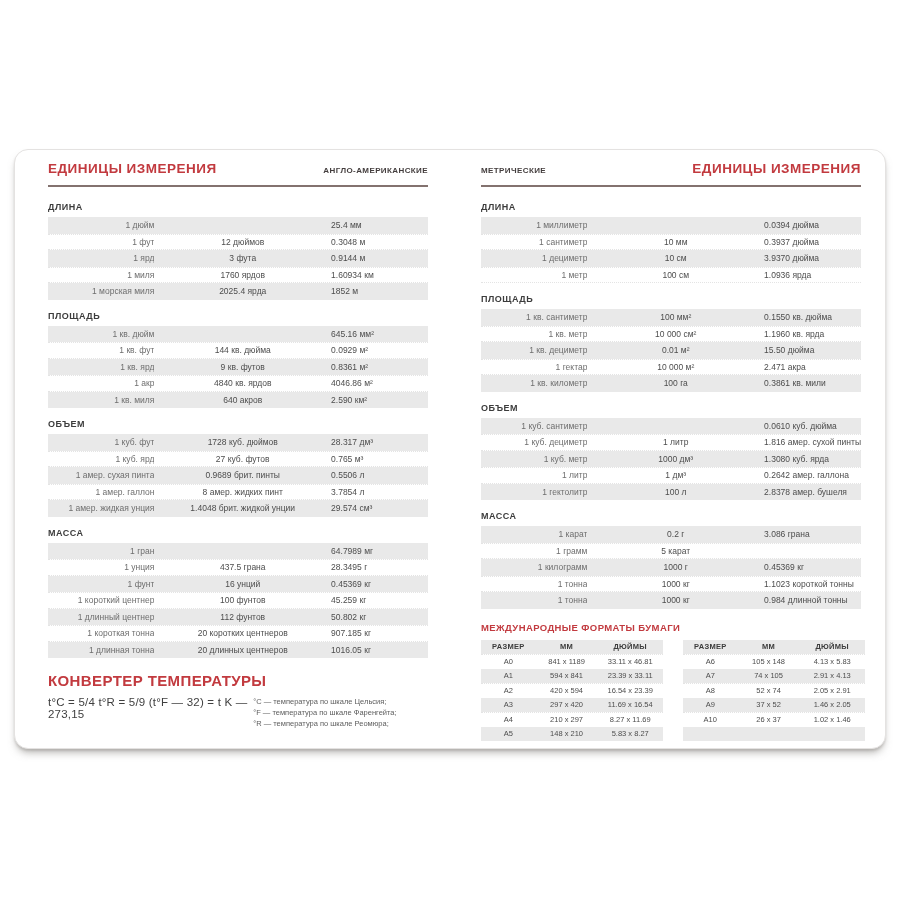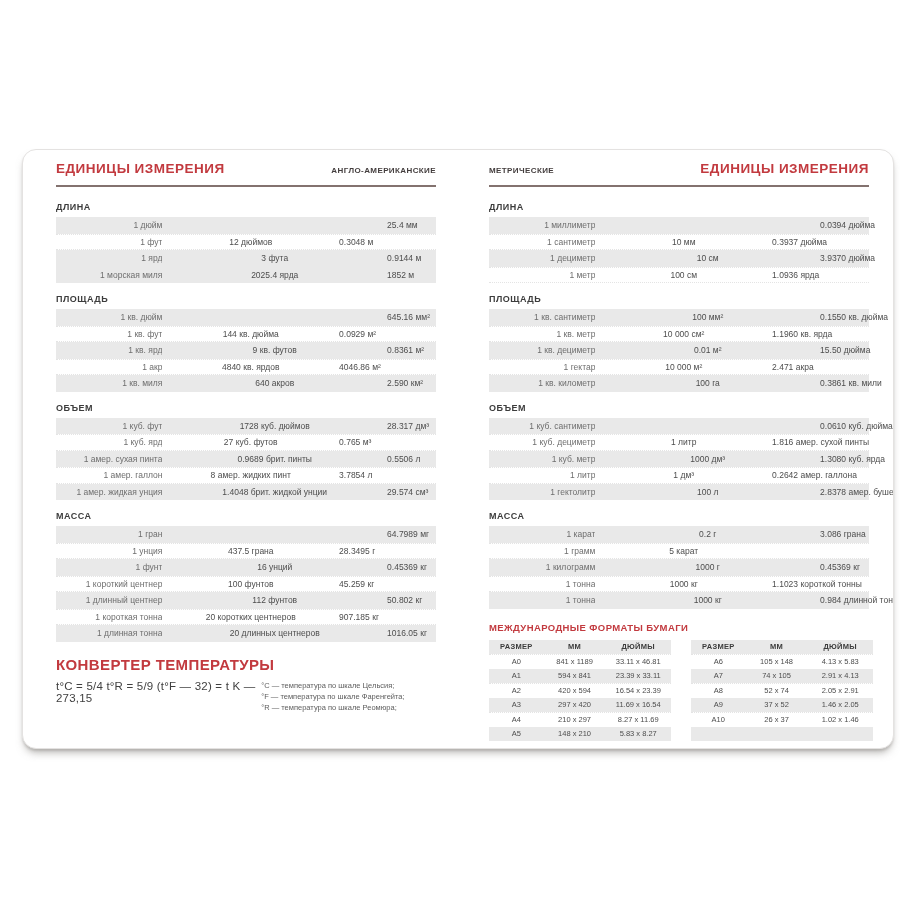--- a/index.html
+++ b/index.html
@@ -2,21 +2,21 @@
 <html><head>
 <meta charset="utf-8">
 <style>
   html,body { margin:0; padding:0; background:#ffffff; }
   body {
     width:900px; height:900px; position:relative; overflow:hidden;
     font-family:"Liberation Sans", sans-serif;
     --accent:#c23a3f; --stripe:#e9e9e9;
   }
   .spread {
-    position:absolute; left:22px; top:149px; width:872px; height:600px;
+    position:absolute; left:14px; top:149px; width:872px; height:600px;
     box-sizing:border-box;
     background:#ffffff;
     border:1px solid #e4e2e1;
     border-radius:14px;
     box-shadow: 0 6px 8px -3px rgba(110,105,100,.55), 0 2px 2px rgba(160,155,150,.25);
     display:flex;
     padding:11px 24px 0 33px;
     overflow:hidden;
   }
   .page { width:380px; flex:0 0 380px; }
@@ -32,21 +32,21 @@
 
   .section { margin-bottom:11px; }
   .section-title { font-size:9px; font-weight:bold; color:#3c3c3c; letter-spacing:.5px; margin-bottom:5px; }
 
   .unit-row {
     display:grid; grid-template-columns:28% 46.5% 25.5%;
     height:16.5px; align-items:center;
     font-size:8.5px; color:#4d4d4d; box-sizing:border-box;
   }
   .unit-row:not(.stripe) { border-top:1px dotted #e4e4e4; border-bottom:1px dotted #e4e4e4; }
-  .unit-row.stripe { background:var(--stripe);gap:24px; }
+  .unit-row.stripe { background:var(--stripe); }
   .cell { white-space:nowrap; overflow:hidden; }
   .cell.c0 { text-align:right; color:#6e6e6e; }
   .cell.c1 { text-align:center; }
   .cell.c2 { text-align:left; }
 
   .temp-converter { margin-top:14px; }
   .temp-title { font-size:15px; font-weight:bold; color:var(--accent); letter-spacing:.4px; }
   .temp-body { display:flex; margin-top:7px; }
   .temp-formula { width:54%; flex:0 0 54%; font-size:11.5px; color:#3f3f3f; letter-spacing:.2px; }
   .temp-notes { font-size:7.5px; color:#5d5d5d; line-height:11px; }
@@ -85,20 +85,25 @@
           <div class="unit-row">
             <div class="cell c0">1 фут</div>
             <div class="cell c1">12 дюймов</div>
             <div class="cell c2">0.3048 м</div>
           </div>
           <div class="unit-row stripe">
             <div class="cell c0">1 ярд</div>
             <div class="cell c1">3 фута</div>
             <div class="cell c2">0.9144 м</div>
           </div>
+          <div class="unit-row">
+            <div class="cell c0">1 миля</div>
+            <div class="cell c1">1760 ярдов</div>
+            <div class="cell c2">1.60934 км</div>
+          </div>
           <div class="unit-row stripe">
             <div class="cell c0">1 морская миля</div>
             <div class="cell c1">2025.4 ярда</div>
             <div class="cell c2">1852 м</div>
           </div>
         </div>
         <div class="section">
           <div class="section-title">ПЛОЩАДЬ</div>
           <div class="unit-row stripe">
             <div class="cell c0">1 кв. дюйм</div>

